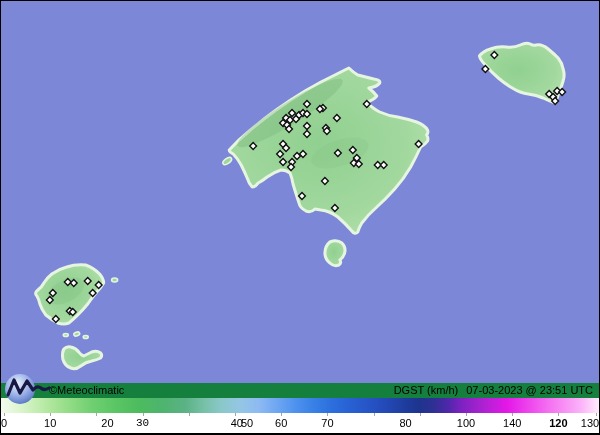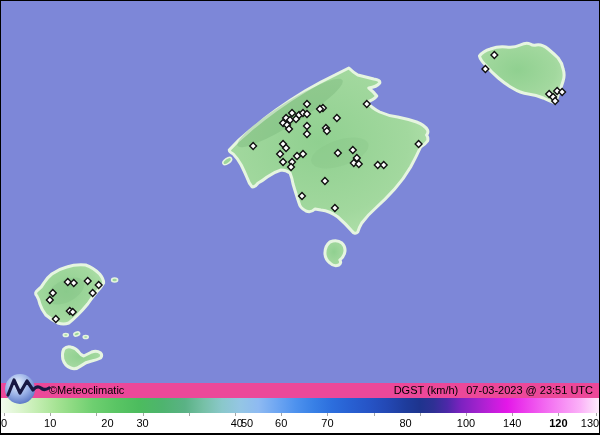--- a/index.html
+++ b/index.html
@@ -10,21 +10,21 @@
     overflow:hidden;background:#7d87d8;
     font-family:"Liberation Sans",sans-serif;
   }
   .map-area{position:relative;width:100%;height:382px;background:#7d87d8;}
   .map-area svg{display:block;width:100%;height:100%;}
   .island{fill:url(#landGrad);stroke:#e6f5e0;stroke-width:3;stroke-linejoin:round;}
   .islet{fill:#9ed69b;stroke:#e6f5e0;stroke-width:1.6;}
   .shade{pointer-events:none;}
   .station{fill:#ffffff;stroke:#101010;stroke-width:1.4;cursor:pointer;}
   .footer-info{
-    position:relative;width:100%;height:15px;background:#ec4899;
+    position:relative;width:100%;height:15px;background:#15803d;
     font-size:11px;color:#000;line-height:15px;
   }
   .copyright{position:absolute;left:48px;top:0;}
   .map-info{position:absolute;right:6px;top:0;white-space:pre;}
   .map-info .sep{display:inline-block;width:8px;}
   .scale-gradient{position:relative;width:100%;height:15px;background:#ccc;}
   .scale-labels{position:relative;width:100%;height:20px;background:#ffffff;}
   .scale-labels .tick{position:absolute;top:0;width:1px;height:3px;background:#808080;opacity:.7;}
   .scale-labels .lbl{
     position:absolute;top:3px;transform:translateX(-50%);
@@ -148,21 +148,21 @@
   <div class="scale-gradient" id="scale-gradient" style="background: linear-gradient(to right, rgb(242, 251, 238) 0%, rgb(221, 245, 207) 3.08%, rgb(194, 237, 176) 6.15%, rgb(166, 227, 148) 9.23%, rgb(138, 217, 128) 12.31%, rgb(110, 207, 112) 15.38%, rgb(90, 197, 100) 19.23%, rgb(76, 188, 94) 23.08%, rgb(78, 180, 110) 26.92%, rgb(90, 178, 133) 30.77%, rgb(118, 192, 166) 33.85%, rgb(138, 200, 202) 36.92%, rgb(148, 198, 228) 40%, rgb(142, 186, 242) 43.08%, rgb(110, 166, 242) 46.15%, rgb(78, 146, 238) 49.23%, rgb(56, 128, 230) 52.31%, rgb(44, 110, 221) 55.38%, rgb(40, 96, 210) 58.46%, rgb(38, 84, 198) 61.54%, rgb(35, 72, 180) 64.62%, rgb(30, 60, 156) 67.69%, rgb(30, 52, 142) 70%, rgb(46, 48, 148) 72.31%, rgb(76, 40, 168) 74.62%, rgb(124, 34, 192) 76.92%, rgb(164, 34, 206) 80%, rgb(196, 30, 219) 82.31%, rgb(228, 23, 232) 84.62%, rgb(236, 62, 236) 87.69%, rgb(242, 102, 240) 90.77%, rgb(247, 140, 244) 93.85%, rgb(251, 178, 248) 96.92%, rgb(254, 236, 252) 100%);"></div>
 
   <div class="scale-labels" id="scale-labels">
       <div class="tick" style="left: 3px;"></div>
       <span class="lbl" style="left: 3px;">0</span>
       <div class="tick" style="left: 49.2px;"></div>
       <span class="lbl" style="left: 49.2px;">10</span>
       <div class="tick" style="left: 95.4px;"></div>
       <span class="lbl" style="left: 95.4px; margin-left: 11px;">20</span>
       <div class="tick" style="left: 141.6px;"></div>
-      <span class="lbl" style="left: 141.6px;">30</span>
+      <span class="lbl" style="left: 141.6px; font-family: Liberation Mono, monospace;">30</span>
       <div class="tick" style="left: 187.8px;"></div>
       <span class="lbl" style="left: 187.8px; margin-left: 48px;">40</span>
       <div class="tick" style="left: 234px;"></div>
       <span class="lbl" style="left: 246px;">50</span>
       <div class="tick" style="left: 280.2px;"></div>
       <span class="lbl" style="left: 280.2px;">60</span>
       <div class="tick" style="left: 326.4px;"></div>
       <span class="lbl" style="left: 326.4px;">70</span>
       <div class="tick" style="left: 372.6px;"></div>
       <span class="lbl" style="left: 372.6px; margin-left: 32px;">80</span>

